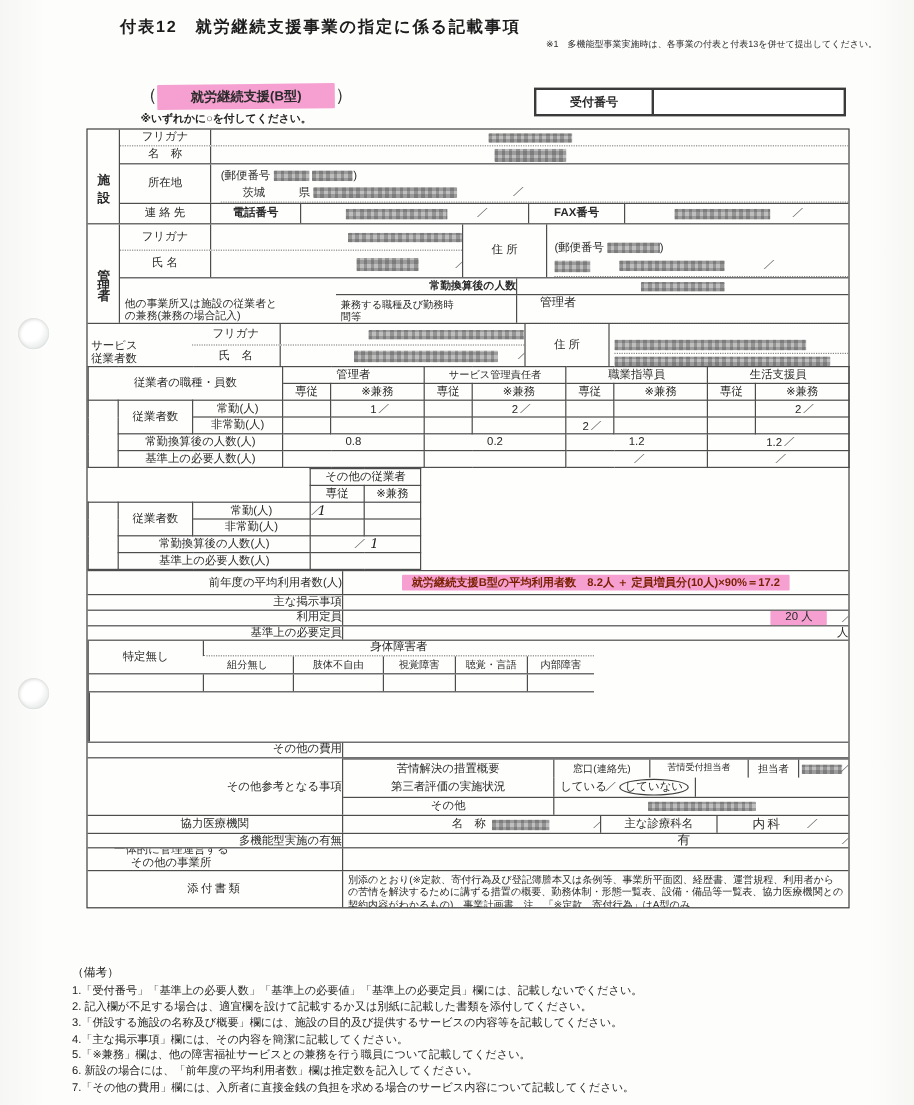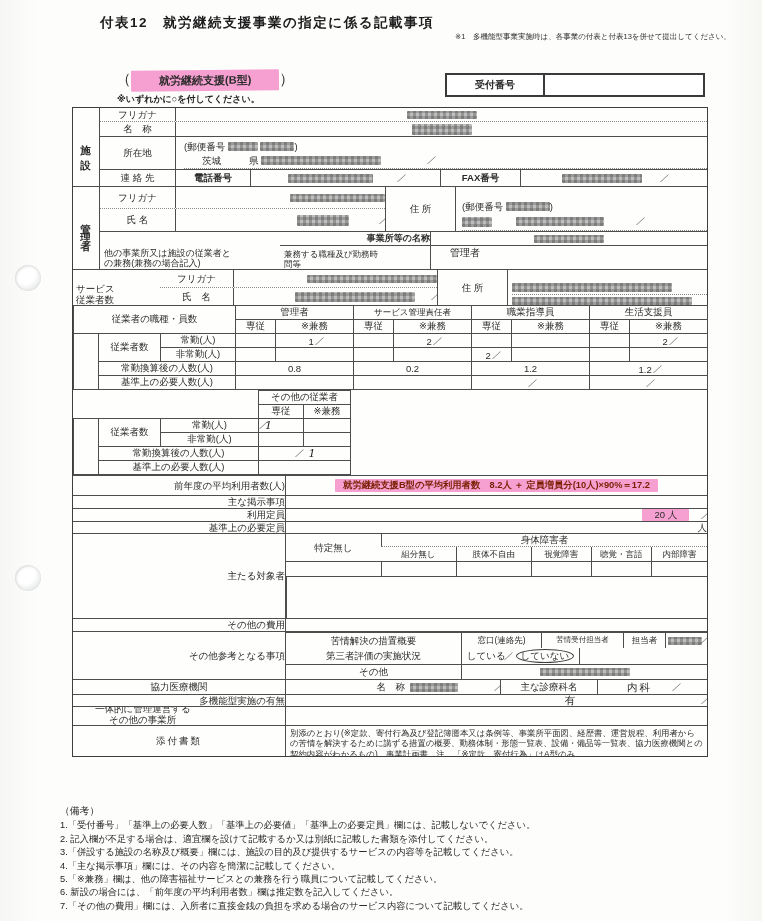--- a/index.html
+++ b/index.html
@@ -143,21 +143,21 @@
               </div>
           </div>
         </div>
         <div class="r" style="height:38px">
           <div class="c first col left fs9" style="width:180px;padding-left:4px;align-items:flex-start">
             <div>他の事業所又は施設の従業者と</div>
             <div>の兼務(兼務の場合記入)</div>
           </div>
           <div style="width:427px;display:flex;flex-direction:column">
             <div class="r nt" style="height:14px">
-              <div class="c first left fs9" style="width:150px;padding-left:4px;font-weight:bold">事業所等の名称</div>
+              <div class="c first left fs9" style="width:150px;padding-left:4px;font-weight:bold">常勤換算後の人数</div>
               <div class="c" style="flex:1">
                   <span class="rd" style="width:70px;height:8px"></span>
                 </div>
             </div>
             <div class="r" style="height:24px;flex:1">
               <div class="c first col left fs85" style="width:150px;padding-left:4px;align-items:flex-start">
                 <div>兼務する職種及び勤務時</div>
                 <div>間等</div>
               </div>
               <div class="c top left" style="flex:1;padding-top:1px">
@@ -335,21 +335,20 @@
           <span class="sl" style="margin-left:16px"></span>
         </div>
     </div>
 
     <div class="r" style="height:12px">
       <div class="c first left" style="width:212px;padding-left:30px">基準上の必要定員</div>
       <div class="c left" style="flex:1;padding-left:58px">人</div>
     </div>
 
     <div class="r" style="height:85px">
-      <div class="c first left" style="width:212px;padding-left:27px">主たる対象者</div>
       <div style="width:422px;border-left:1px solid #4d4d4d;display:flex;flex-direction:column">
         <div class="r nt" style="height:27px">
           <div class="c first" style="width:95px">特定無し</div>
           <div style="width:327px;display:flex;flex-direction:column">
             <div class="c first dotu" style="height:13px;border-left:1px solid #4d4d4d">身体障害者</div>
             <div class="r nt" style="height:14px;flex:1">
               <div class="c first fs85" style="width:75px">組分無し</div>
               <div class="c fs85" style="width:75px">肢体不自由</div>
               <div class="c fs85" style="width:60px">視覚障害</div>
               <div class="c fs85" style="width:60px">聴覚・言語</div>

